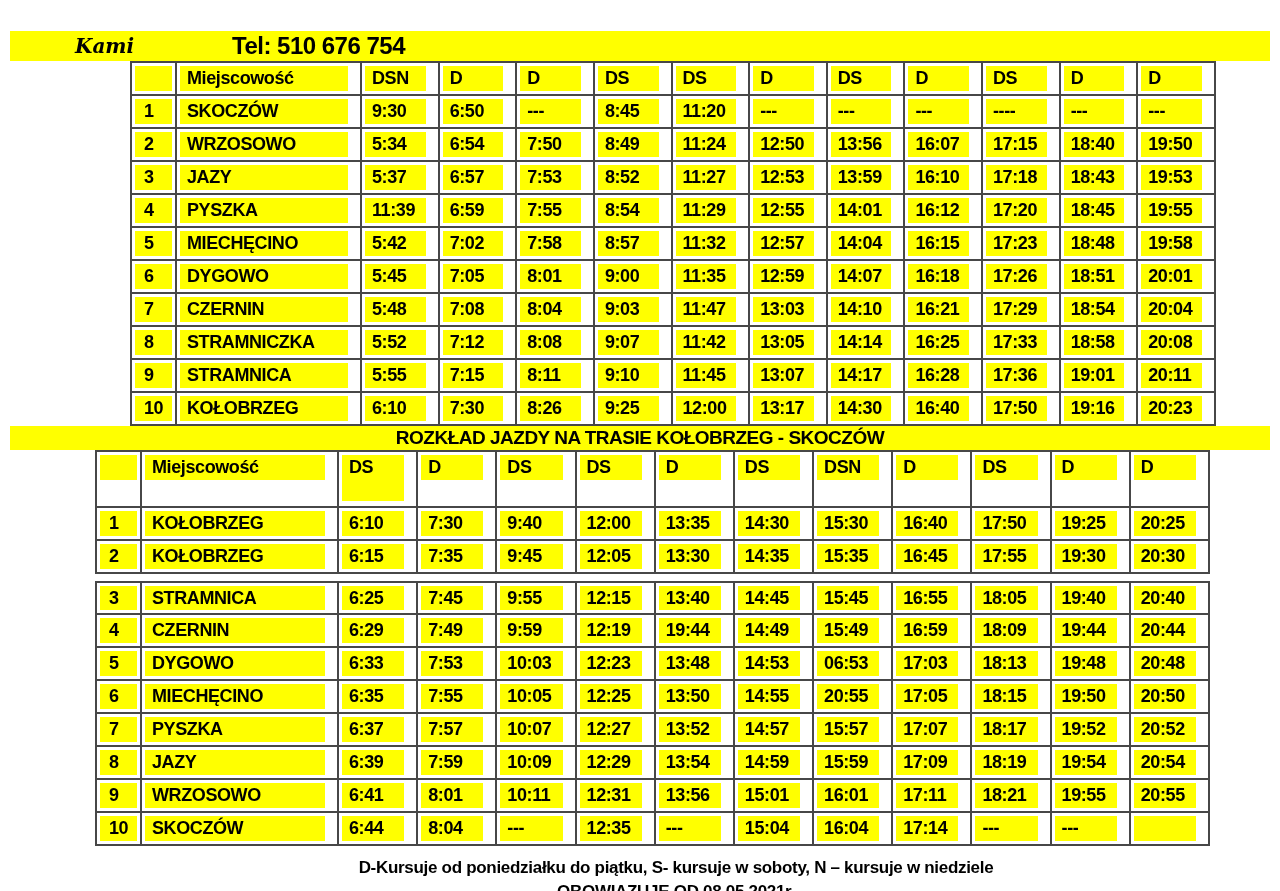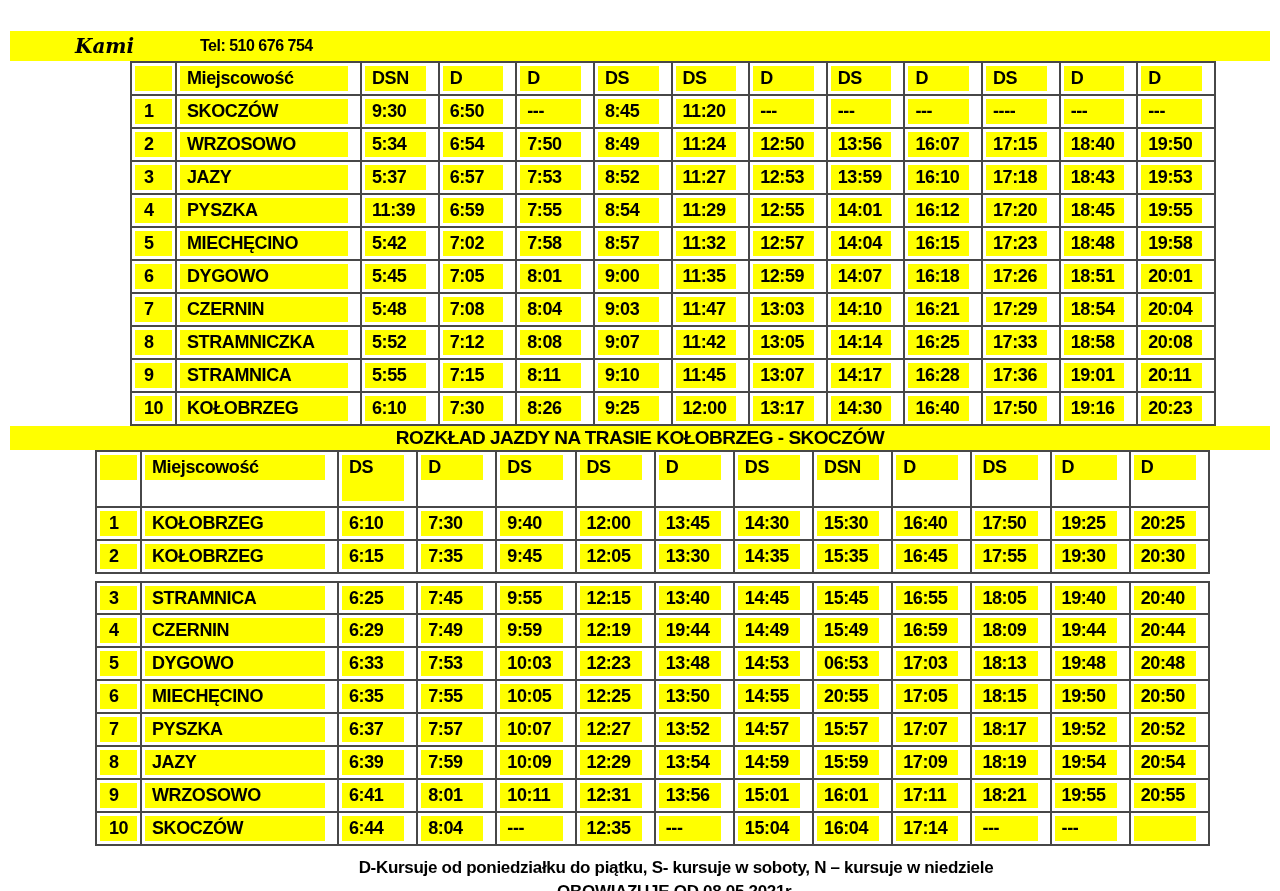--- a/index.html
+++ b/index.html
@@ -4,27 +4,27 @@
 <style>
   html,body{margin:0;padding:0;}
   body{
     width:1280px;height:891px;background:#ffffff;color:#000;
     font-family:"Liberation Sans",sans-serif;font-weight:700;
     -webkit-font-smoothing:antialiased;
   }
   .banner{
     background:#ffff00;margin-left:10px;width:1260px;box-sizing:border-box;
   }
-  .banner1{margin-top:31px;height:30px;display:flex;align-items:center;}
+  .banner1{margin-top:31px;height:30px;display:flex;align-items:center;gap:32px;}
   .brand{
     width:190px;padding-left:65px;box-sizing:border-box;
     font-family:"DejaVu Serif",serif;font-style:italic;font-weight:700;font-size:20px;
   }
   .title1{flex:1;text-align:center;font-size:20px;letter-spacing:-0.5px;}
-  .tel{width:330px;font-size:16px;letter-spacing:-0.5px;box-sizing:border-box;}
+  .tel{width:330px;font-size:24px;letter-spacing:-0.5px;box-sizing:border-box;}
   .banner2{
     height:24px;display:flex;align-items:center;justify-content:center;
     font-size:19px;letter-spacing:-0.5px;
   }
   table.tt{border-collapse:collapse;table-layout:fixed;}
   .tt1{margin-left:130px;width:1086px;margin-top:0;}
   .tt2{margin-left:95px;width:1115px;}
   .tt td,.tt th{border:2px solid #474747;padding:0;vertical-align:middle;text-align:left;}
   .hl{
     display:block;background:#ffff00;margin:3px 12px 3px 3px;padding:3px 2px 3px 7px;
@@ -601,21 +601,21 @@
           <td class="time">
             <span class="hl">7:30</span>
           </td>
           <td class="time">
             <span class="hl">9:40</span>
           </td>
           <td class="time">
             <span class="hl">12:00</span>
           </td>
           <td class="time">
-            <span class="hl">13:45</span>
+            <span class="hl">13:35</span>
           </td>
           <td class="time">
             <span class="hl">14:30</span>
           </td>
           <td class="time">
             <span class="hl">15:30</span>
           </td>
           <td class="time">
             <span class="hl">16:40</span>
           </td>

